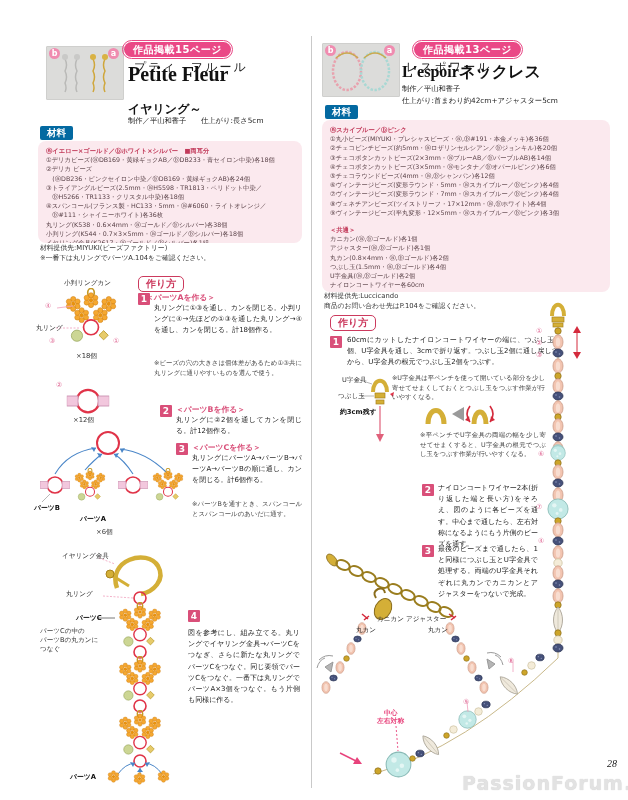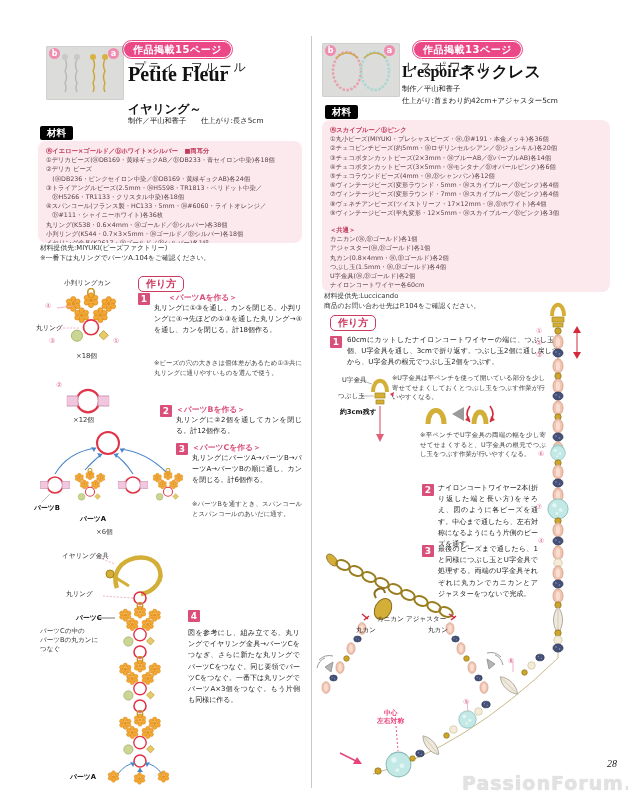--- a/index.html
+++ b/index.html
@@ -10,21 +10,21 @@
           font-size:8px;line-height:11px;text-align:center;font-weight:bold;}
   .badge{position:absolute;background:#ea4886;color:#fff;font-weight:bold;font-size:10px;
          line-height:15px;padding:0 9px;border-radius:9px;outline:1px solid #ea4886;outline-offset:1px;
          white-space:nowrap;letter-spacing:.5px;}
   .serif{font-family:"Liberation Serif","DejaVu Serif",serif;}
   .furi{position:absolute;font-size:12px;color:#222;letter-spacing:2px;white-space:nowrap;}
   .titleL{position:absolute;font-size:20px;font-weight:bold;color:#111;white-space:nowrap;}
   .titleR{position:absolute;font-size:16px;font-weight:bold;color:#111;white-space:nowrap;}
   .sub{position:absolute;font-size:12px;font-weight:bold;color:#111;white-space:nowrap;}
   .credit{position:absolute;font-size:7.3px;color:#222;white-space:nowrap;}
-  .matbadge{position:absolute;background:#000000;color:#fff;font-size:9.5px;font-weight:bold;
+  .matbadge{position:absolute;background:#0369a1;color:#fff;font-size:9.5px;font-weight:bold;
             line-height:14px;padding:0 7px;border-radius:2px;}
   .matbox{position:absolute;background:#fbe9ee;border-radius:8px;padding:5px 8px;
           font-size:6.3px;line-height:9.2px;color:#5a4248;overflow:hidden;}
   .matbox div{white-space:nowrap;}
   .matbox .hdr{color:#c23a5a;font-weight:bold;}
   .supplier{position:absolute;font-size:6.8px;line-height:10px;color:#333;white-space:nowrap;}
   .howto{position:absolute;border:1.5px solid #cc3a5e;color:#cc3a5e;background:#fff;font-weight:bold;
          font-size:10px;line-height:14px;padding:0 7px;border-radius:5px;white-space:nowrap;}
   .snum{position:absolute;width:12px;height:12px;background:#d94f79;color:#fff;font-size:9px;
         font-weight:bold;line-height:12px;text-align:center;border-radius:1px;}
@@ -143,21 +143,21 @@
     <div>イヤリング金具(K2617・ⓐゴールド／ⓑシルバー)各1組</div>
   </div>
   <div class="supplier" style="left:40px;top:243px;">
     <div>材料提供先:MIYUKI(ビーズファクトリー)</div>
     <div>※一番下は丸リングでパーツA.104をご確認ください。</div>
   </div>
 
   <div class="howto" style="left:138px;top:276px;">作り方</div>
 
   <div class="snum" style="left:138px;top:293px;">1</div>
-  <div class="shead" style="left:168px;top:292px;">＜パーツAを作る＞</div>
+  <div class="shead" style="left:146px;top:292px;">＜パーツAを作る＞</div>
   <div class="sbody" style="left:154px;top:303px;width:148px;">丸リングに①③を通し、カンを閉じる。小判リングに④→先ほどの①③を通した丸リング→④を通し、カンを閉じる。計18個作る。</div>
   <div class="snote" style="left:154px;top:359px;width:148px;">※ビーズの穴の大きさは個体差があるため①③共に丸リングに通りやすいものを選んで使う。</div>
 
   <svg style="left:43px;top:288px;" width="90" height="62" viewBox="0 0 90 62">
     <use href="#cluster" x="18" y="0" width="60" height="58"></use>
     <line x1="30" y1="18" x2="14" y2="20" stroke="#f0a0bd" stroke-width="0.8"></line>
     <line x1="36" y1="40" x2="12" y2="40" stroke="#f0a0bd" stroke-width="0.8" stroke-dasharray="2,1.5"></line>
   </svg>
   <span class="dl" style="left:64px;top:279px;">小判リングカン</span>
   <span class="pl" style="left:45px;top:302px;">④</span>

